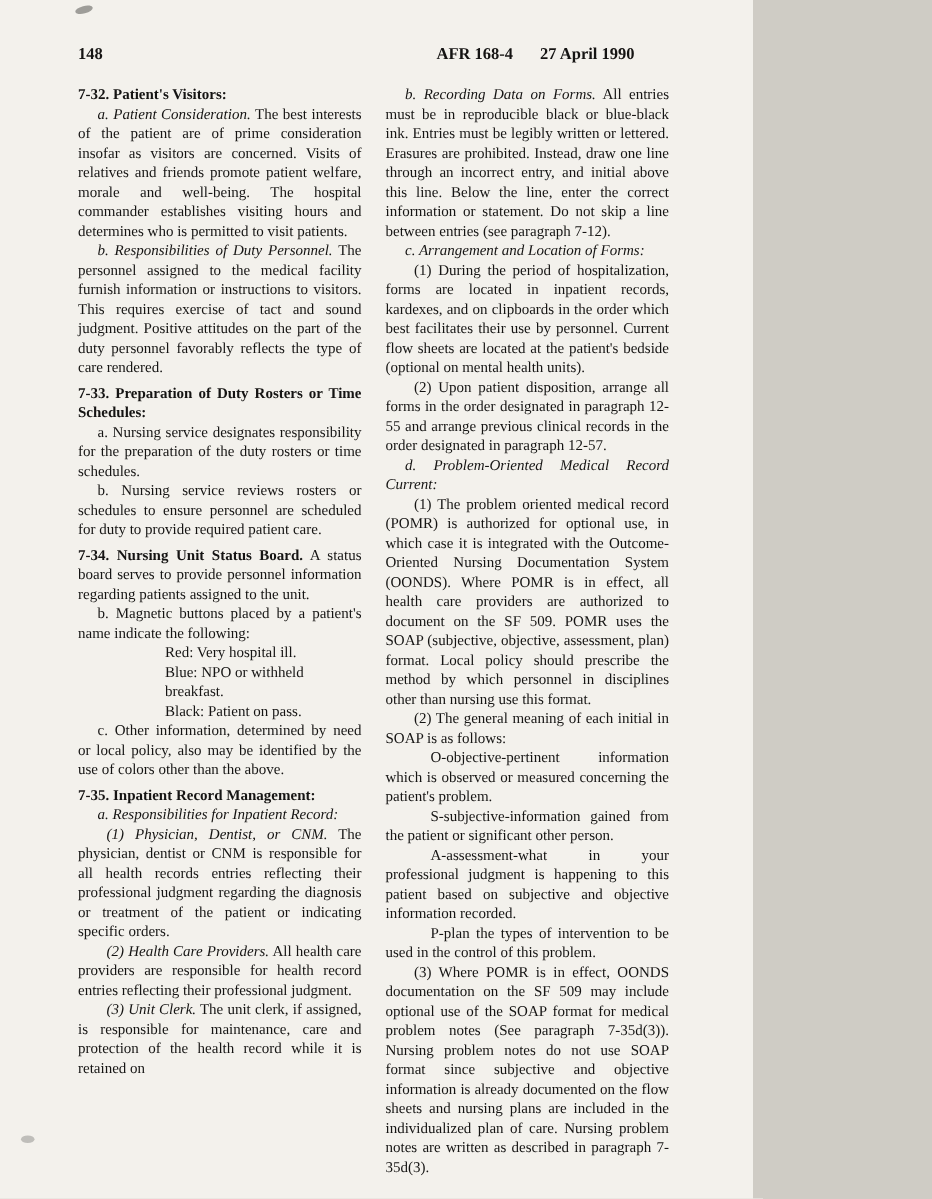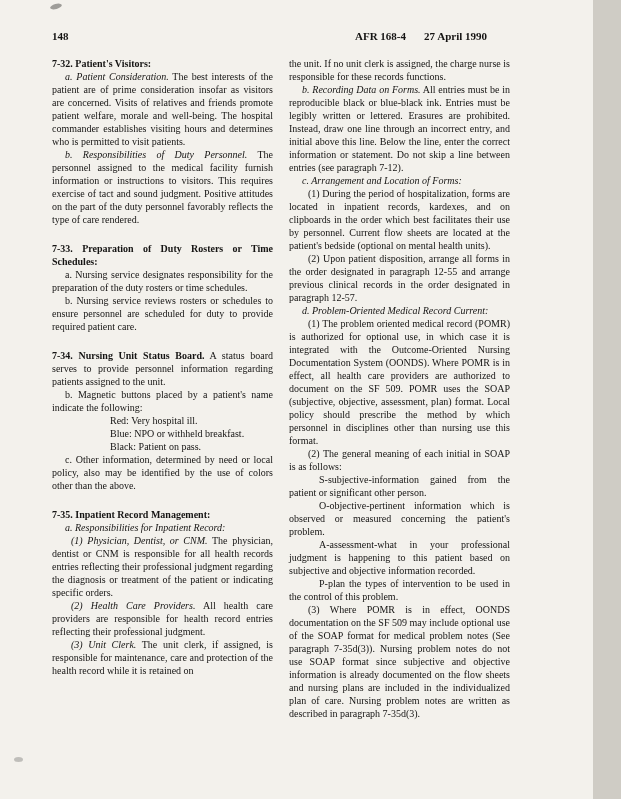--- a/index.html
+++ b/index.html
@@ -4,23 +4,23 @@
   <style>
     * { box-sizing: border-box; }
     html, body { margin: 0; padding: 0; }
     body {
       width: 621px; height: 799px;
       background: #cfccc5;
       font-family: "Liberation Serif", "DejaVu Serif", serif;
     }
     .page {
       position: relative;
-      width: 593px; height: 799px;
+      width: 502px; height: 799px;
       background: #f3f1ec;
-      padding: 30px 83px 18px 52px;
+      padding: 30px 56px 18px 52px;
       color: #151413;
       overflow: hidden;
     }
     .header {
       display: flex;
       justify-content: space-between;
       align-items: baseline;
       font-weight: bold;
       font-size: 11px;
       margin-bottom: 15px;
@@ -29,21 +29,21 @@
     .columns { display: flex; gap: 16px; }
     .col {
       width: 250px;
       font-size: 10px;
       line-height: 13px;
       text-align: justify;
       hyphens: auto;
       -webkit-hyphens: auto;
     }
     .col p { margin: 0; }
-    .col p.h { margin-top: 16px; }
+    .col p.h { margin-top: 4px; }
     .col p.h:first-child { margin-top: 0; }
     .col p.p   { text-indent: 13px; }
     .col p.p2  { text-indent: 19px; }
     .col p.ind { padding-left: 58px; text-align: left; }
     .col p.soap { text-indent: 30px; }
     .col p.cont { }
     .b { font-weight: bold; }
     .i { font-style: italic; }
     .artifact { position: absolute; background: #4a4a46; border-radius: 50%; }
     .a1 { left: 50px;  top: 4px;   width: 12px; height: 5px;  opacity: .5; transform: rotate(-15deg); }
@@ -82,28 +82,27 @@
         <p class="ind"><span>Blue: NPO or withheld breakfast.</span></p>
         <p class="ind"><span>Black: Patient on pass.</span></p>
         <p class="p"><span>c. Other information, determined by need or local policy, also may be identified by the use of colors other than the above.</span></p>
         <p class="h"><span class="b">7-35. Inpatient Record Management:</span></p>
         <p class="p"><span class="i">a. Responsibilities for Inpatient Record:</span></p>
         <p class="p2"><span class="i">(1) Physician, Dentist, or CNM.</span><span> The physician, dentist or CNM is responsible for all health records entries reflecting their professional judgment regarding the diagnosis or treatment of the patient or indicating specific orders.</span></p>
         <p class="p2"><span class="i">(2) Health Care Providers.</span><span> All health care providers are responsible for health record entries reflecting their professional judgment.</span></p>
         <p class="p2"><span class="i">(3) Unit Clerk.</span><span> The unit clerk, if assigned, is responsible for maintenance, care and protection of the health record while it is retained on</span></p>
       </div>
     <div class="col">
-        <p class="cont"><span>the unit. If no unit clerk is assigned, the charge nurse is responsible for these records functions.</span></p>
         <p class="p"><span class="i">b. Recording Data on Forms.</span><span> All entries must be in reproducible black or blue-black ink. Entries must be legibly written or lettered. Erasures are prohibited. Instead, draw one line through an incorrect entry, and initial above this line. Below the line, enter the correct information or statement. Do not skip a line between entries (see paragraph 7-12).</span></p>
         <p class="p"><span class="i">c. Arrangement and Location of Forms:</span></p>
         <p class="p2"><span>(1) During the period of hospitalization, forms are located in inpatient records, kardexes, and on clipboards in the order which best facilitates their use by personnel. Current flow sheets are located at the patient's bedside (optional on mental health units).</span></p>
         <p class="p2"><span>(2) Upon patient disposition, arrange all forms in the order designated in paragraph 12-55 and arrange previous clinical records in the order designated in paragraph 12-57.</span></p>
         <p class="p"><span class="i">d. Problem-Oriented Medical Record Current:</span></p>
         <p class="p2"><span>(1) The problem oriented medical record (POMR) is authorized for optional use, in which case it is integrated with the Outcome-Oriented Nursing Documentation System (OONDS). Where POMR is in effect, all health care providers are authorized to document on the SF 509. POMR uses the SOAP (subjective, objective, assessment, plan) format. Local policy should prescribe the method by which personnel in disciplines other than nursing use this format.</span></p>
         <p class="p2"><span>(2) The general meaning of each initial in SOAP is as follows:</span></p>
+        <p class="soap"><span>O-objective-pertinent information which is observed or measured concerning the patient's problem.</span></p>
         <p class="soap"><span>S-subjective-information gained from the patient or significant other person.</span></p>
-        <p class="soap"><span>O-objective-pertinent information which is observed or measured concerning the patient's problem.</span></p>
         <p class="soap"><span>A-assessment-what in your professional judgment is happening to this patient based on subjective and objective information recorded.</span></p>
         <p class="soap"><span>P-plan the types of intervention to be used in the control of this problem.</span></p>
         <p class="p2"><span>(3) Where POMR is in effect, OONDS documentation on the SF 509 may include optional use of the SOAP format for medical problem notes (See paragraph 7-35d(3)). Nursing problem notes do not use SOAP format since subjective and objective information is already documented on the flow sheets and nursing plans are included in the individualized plan of care. Nursing problem notes are written as described in paragraph 7-35d(3).</span></p>
       </div>
   </div>
 </div>
 
 </body></html>

